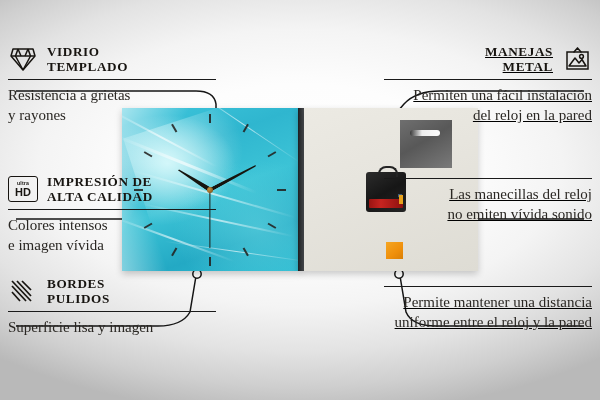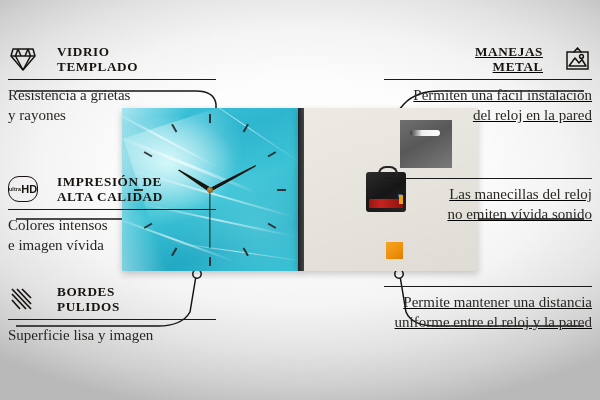--- a/index.html
+++ b/index.html
@@ -191,21 +191,21 @@
   .feature {
     position: absolute;
     width: 208px;
   }
   .feature.left  { left: 8px;  text-align: left; }
   .feature.right { right: 8px; text-align: right; text-decoration: underline; }
 
   .f-head {
     display: flex;
     align-items: center;
-    gap: 19px;
+    gap: 9px;
   }
   .feature.right .f-head { flex-direction: row-reverse; }
 
   .f-title {
     font-size: 13.2px;
     letter-spacing: 0.6px;
     line-height: 1.16;
     color: #171410;
     font-weight: 700;
     text-transform: uppercase;
@@ -230,23 +230,23 @@
     font-size: 15px;
     line-height: 1.34;
     color: #2a2723;
     white-space: pre-line;
   }
 
   
   .hd-badge {
     width: 29px; height: 24px;
     border: 1.6px solid #171410;
-    border-radius: 11px;
+    border-radius: 3px;
     display: flex;
-    flex-direction: row;
+    flex-direction: column;
     align-items: center;
     justify-content: center;
     line-height: 1;
   }
   .hd-ultra {
     font-family: "Liberation Sans", sans-serif;
     font-size: 5.2px;
     letter-spacing: 0.2px;
     font-weight: 700;
   }
@@ -356,21 +356,21 @@
         </div>
       </div>
       <div class="f-title">IMPRESIÓN DE
 ALTA CALIDAD</div>
     </div>
     <div class="f-rule"></div>
     <div class="f-desc">Colores intensos
 e imagen vívida</div>
   </div>
 
-  <div class="feature left" style="top:284px">
+  <div class="feature left" style="top:276px">
     <div class="f-head">
       <div class="f-icon">
         <svg width="28" height="26" viewBox="0 0 28 26" fill="none" stroke="currentColor" stroke-width="1.7">
           <path d="M3,3 L22,23"></path>
           <path d="M8,3 L22,18"></path>
           <path d="M13,3 L22,12"></path>
           <path d="M3,8 L17,23"></path>
           <path d="M3,14 L11,23"></path>
         </svg>
       </div>

